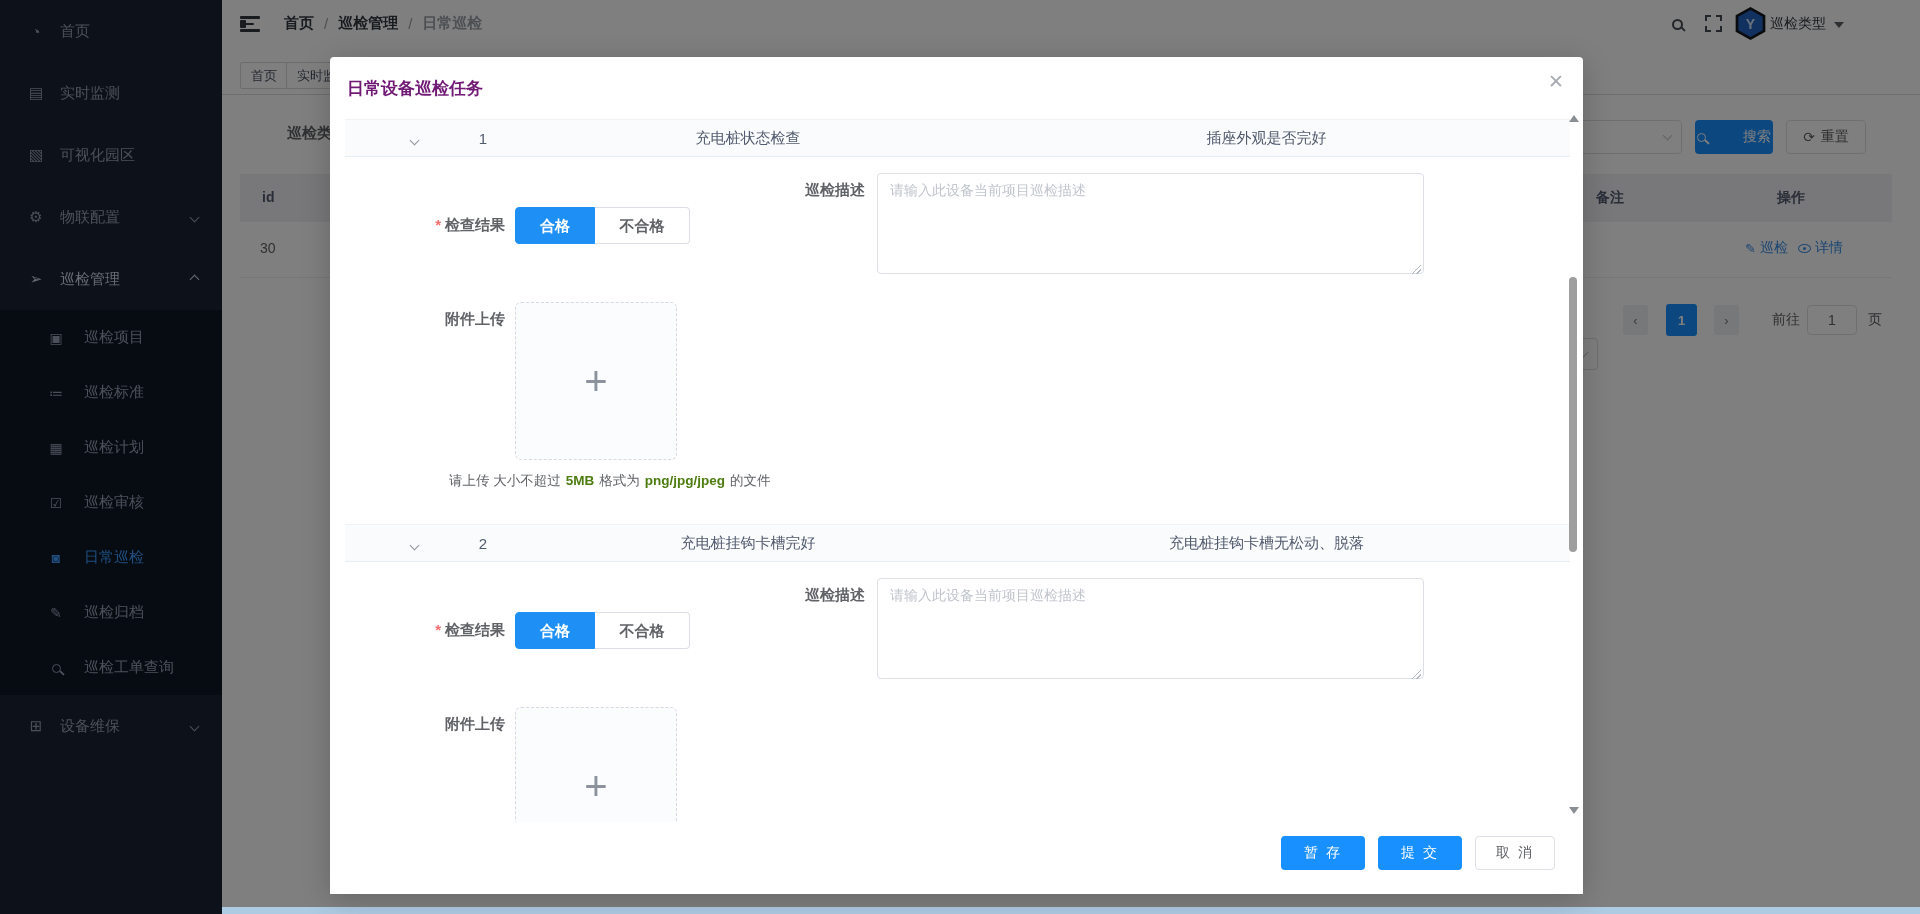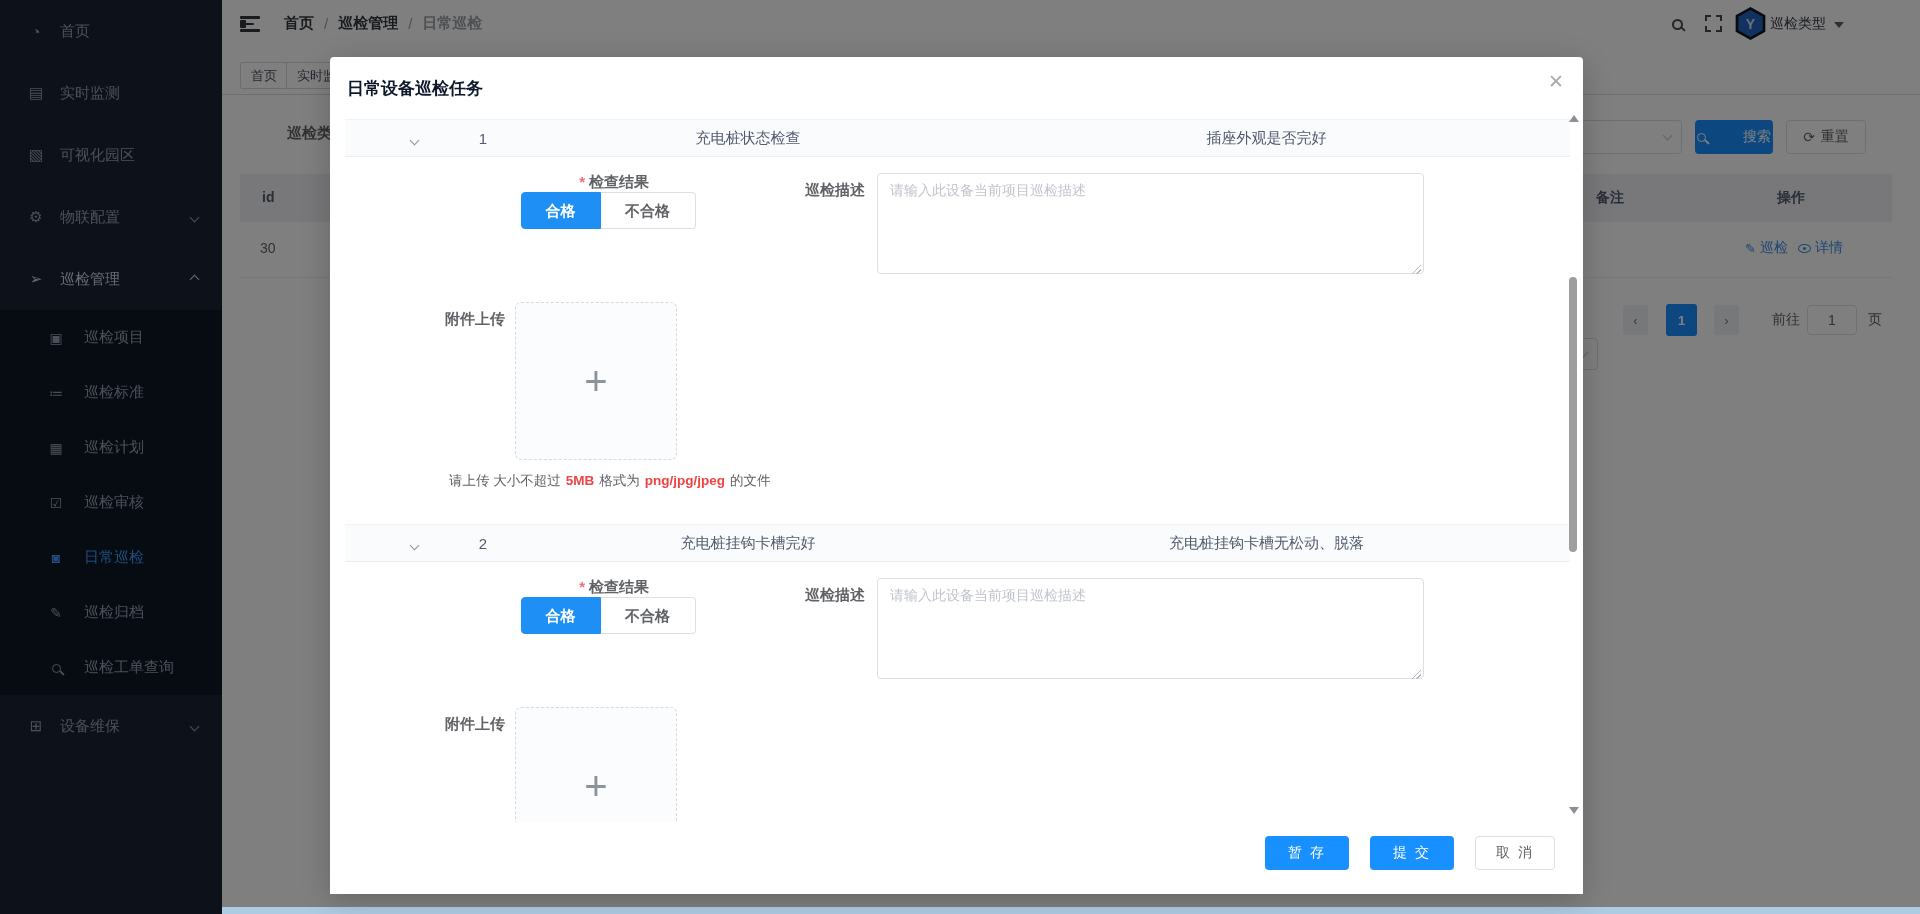--- a/index.html
+++ b/index.html
@@ -64,34 +64,34 @@
   .pg-btn { position:absolute; border-radius:3px; background:#eef0f4; color:#76797e; font-size:13px; display:flex; align-items:center; justify-content:center; cursor:pointer; }
   .pg-btn.cur { background:#1890ff; color:#fff; font-weight:bold; }
 
   
   .overlay { position:absolute; inset:0; background:rgba(0,0,0,0.5); z-index:10; }
   .hstrip { position:absolute; left:222px; right:0; bottom:0; height:7px; background:#aecbe4; z-index:15; }
 
   
   .modal { position:absolute; left:330px; top:57px; width:1253px; height:837px; background:#fff; border-radius:4px; z-index:20; box-shadow:0 6px 30px rgba(0,0,0,.2); }
   .m-head { height:46px; padding:20px 20px 0 17px; position:relative; }
-  .m-title { font-size:17px; font-weight:600; color:#0f172a; }
+  .m-title { font-size:17px; font-weight:600; color:#701a75; }
   .m-close { position:absolute; right:16px; top:14px; width:22px; height:22px; color:#a8abb2; font-size:19px; line-height:22px; text-align:center; cursor:pointer; }
   .m-close::before { content:'\2715'; }
   .m-body { position:absolute; left:15px; top:46px; width:1225px; height:776px; overflow:hidden; }
   .sec-header { height:38px; display:flex; align-items:center; padding-left:66px; background:#fafbfc; border-top:1px solid #f0f2f5; border-bottom:1px solid #e7eef5; color:#515a6e; font-size:15px; cursor:pointer; }
   .sec-header .chev { color:#909399; margin-right:0; }
   .sh-caret { width:22px; color:#909399; }
   .sh-num { width:100px; text-align:center; }
   .sh-name { width:430px; text-align:center; }
   .sh-std { flex:1; text-align:center; }
   .sec1 .sec-header { margin-top:16px; }
   .sec2 .sec-header { margin-top:34px; }
   .row1 { display:flex; padding:16px 0 24px 68px; }
-  .result-field { display:flex; align-items:center; width:380px;flex-direction:column; }
+  .result-field { display:flex; align-items:center; width:380px; }
   .f-lab { font-size:15px; font-weight:600; color:#606266; }
   .req::before { content:'*'; color:#f56c6c; margin-right:4px; }
   .lab-r { width:92px; text-align:right; }
   .toggle { display:flex; margin-left:10px; }
   .tg { height:37px; line-height:35px; text-align:center; font-size:15px; font-weight:600; cursor:pointer; }
   .tg.on { width:80px; background:#1e90f5; color:#fff; border:1px solid #1e90f5; border-radius:4px 0 0 4px; }
   .tg.off { width:95px; background:#fff; color:#606266; border:1px solid #dcdfe6; border-left:none; border-radius:0 4px 4px 0; }
   .desc-field { display:flex; }
   .desc-field .f-lab { width:72px; text-align:right; margin-top:8px; }
   .ta-wrap { position:relative; margin-left:12px; }
@@ -99,22 +99,22 @@
   textarea.ta::placeholder { color:#c0c4cc; }
   .resizer { position:absolute; right:3px; bottom:4px; width:11px; height:11px; background:
     linear-gradient(135deg, transparent 0 55%, #b4bac2 55% 62%, transparent 62% 75%, #b4bac2 75% 82%, transparent 82%); }
   .row2 { display:flex; padding-left:68px; }
   .row2 .f-lab { width:92px; text-align:right; margin-top:8px; }
   .up-col { margin-left:10px; }
   .upbox { width:162px; height:158px; border:1px dashed #d6dae0; border-radius:6px; background:#fbfcfe; display:flex; align-items:center; justify-content:center; cursor:pointer; }
   .i-plus { color:#8c939d; font-size:40px; font-weight:100; line-height:1; }
   .i-plus::before { content:'+'; }
   .up-hint { margin:12px 0 0 -66px; font-size:13.5px; color:#606266; white-space:nowrap; }
-  .up-hint b { color:#ef4444; margin:0 5px; }
-  .m-foot { position:absolute; left:0; right:0; bottom:0; height:72px; display:flex; justify-content:flex-end; align-items:flex-start; padding:14px 28px 0 0; gap:21px; background:#fff; }
+  .up-hint b { color:#4d7c0f; margin:0 5px; }
+  .m-foot { position:absolute; left:0; right:0; bottom:0; height:72px; display:flex; justify-content:flex-end; align-items:flex-start; padding:14px 28px 0 0; gap:13px; background:#fff; }
   .m-btn { height:34px; border-radius:4px; font-size:14px; letter-spacing:2px; cursor:pointer; display:flex; align-items:center; justify-content:center; }
   .m-btn.blue { width:84px; background:#1890ff; color:#fff; border:none; }
   .m-btn.plain { width:80px; background:#fff; color:#606266; border:1px solid #dcdfe6; }
   
   .m-sb { position:absolute; right:5px; top:50px; width:10px; height:715px; }
   .m-sb .tri-up { position:absolute; left:1px; top:8px; width:0; height:0; border-left:5px solid transparent; border-right:5px solid transparent; border-bottom:7px solid #8a8f96; cursor:pointer; }
   .m-sb .tri-dn { position:absolute; left:1px; bottom:8px; width:0; height:0; border-left:5px solid transparent; border-right:5px solid transparent; border-top:7px solid #8a8f96; cursor:pointer; }
   .m-sb .thumb { position:absolute; left:1px; top:170px; width:8px; height:275px; background:#9e9e9e; border-radius:5px; cursor:pointer; }
 
   

